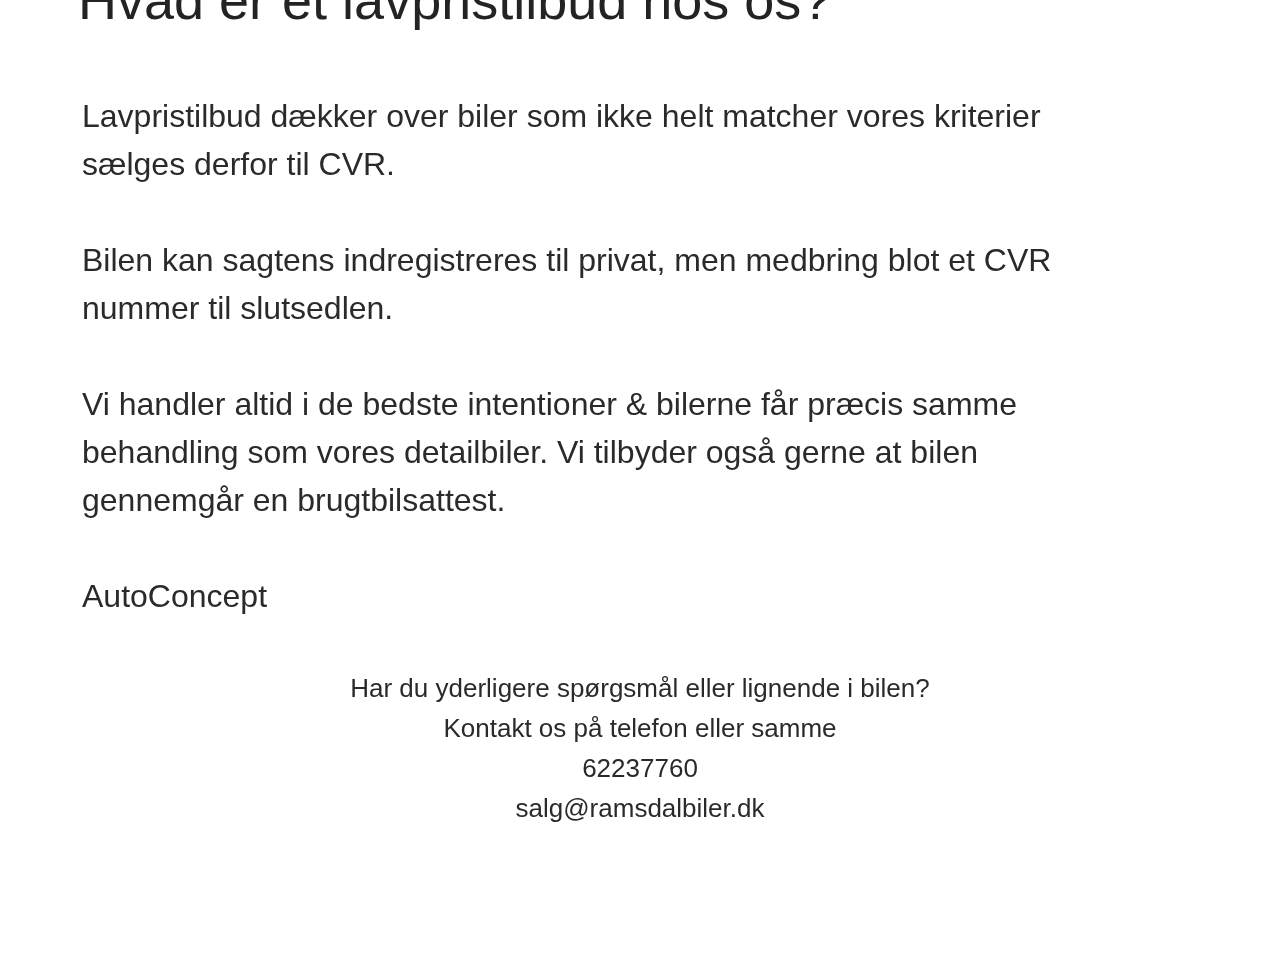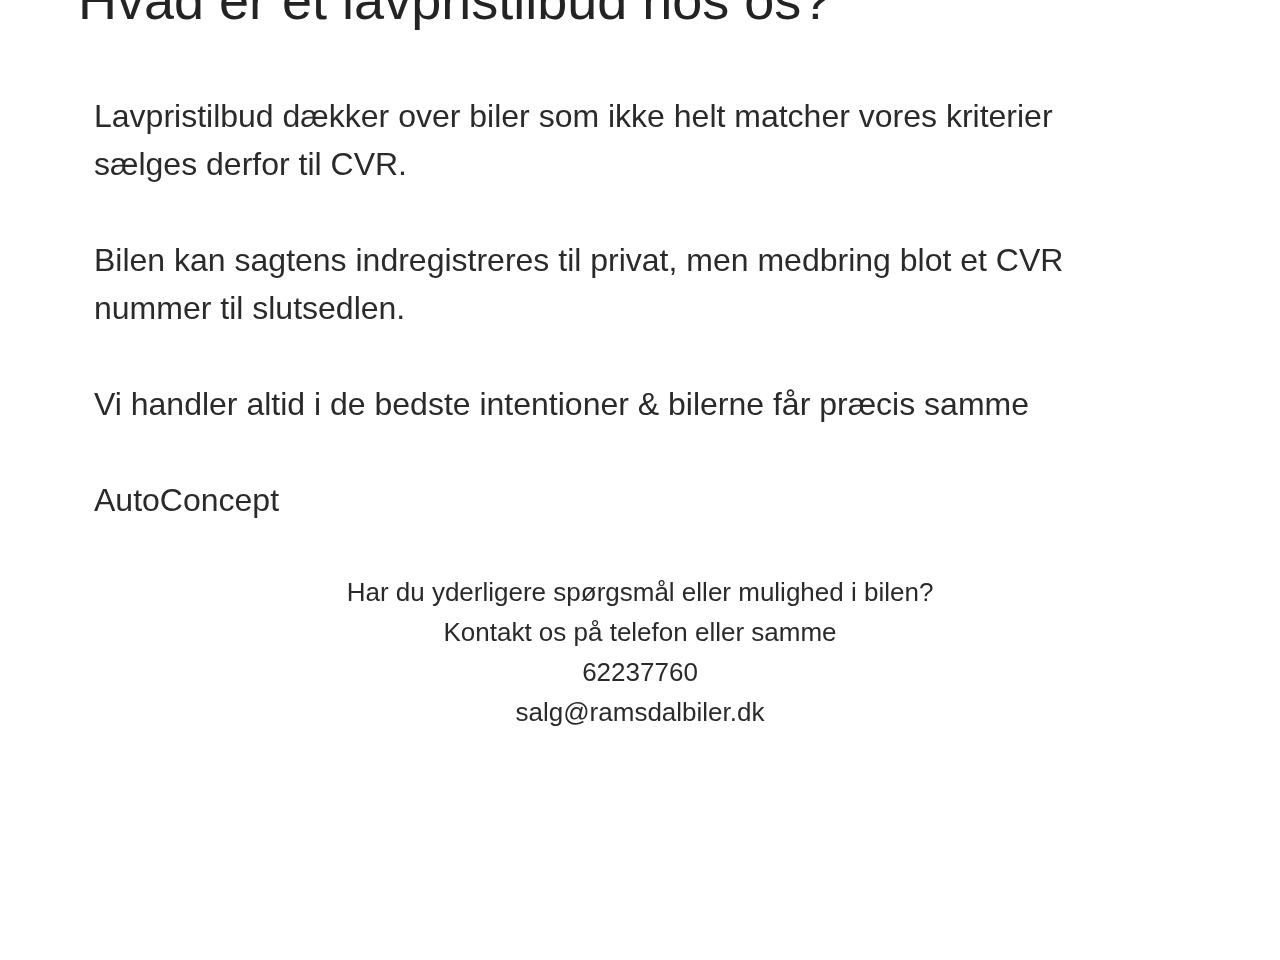--- a/index.html
+++ b/index.html
@@ -22,21 +22,21 @@
     font-weight: 400;
     line-height: 1.2;
     margin: -32px 0 59px 0;
     white-space: nowrap;
     color: #232323;
   }
   .para {
     font-size: 32px;
     font-weight: 400;
     line-height: 48px;
-    margin: 0 0 48px 16px;
+    margin: 0 0 48px 4px;
   }
   .line {
     display: block;
     white-space: nowrap;
   }
   .contact {
     margin-top: 48px;
     text-align: center;
     font-size: 26px;
     line-height: 40px;
@@ -61,28 +61,30 @@
       <span class="line">sælges derfor til CVR.</span>
     </p>
 
     <p class="para">
       <span class="line">Bilen kan sagtens indregistreres til privat, men medbring blot et CVR</span>
       <span class="line">nummer til slutsedlen.</span>
     </p>
 
     <p class="para">
       <span class="line">Vi handler altid i de bedste intentioner &amp; bilerne får præcis samme</span>
+      <span class="line">behandling som vores detailbiler. Vi tilbyder også gerne at bilen</span>
+      <span class="line">gennemgår en brugtbilsattest.</span>
     </p>
 
     <p class="para">
       <span class="line">AutoConcept</span>
     </p>
 
   </section>
 
   <section class="contact">
-    <span class="cline">Har du yderligere spørgsmål eller mulighed i bilen?</span>
+    <span class="cline">Har du yderligere spørgsmål eller lignende i bilen?</span>
     <span class="cline">Kontakt os på telefon eller samme</span>
     <span class="cline">62237760</span>
     <span class="cline">salg@ramsdalbiler.dk</span>
   </section>
 
 </main>
 
 </body></html>

